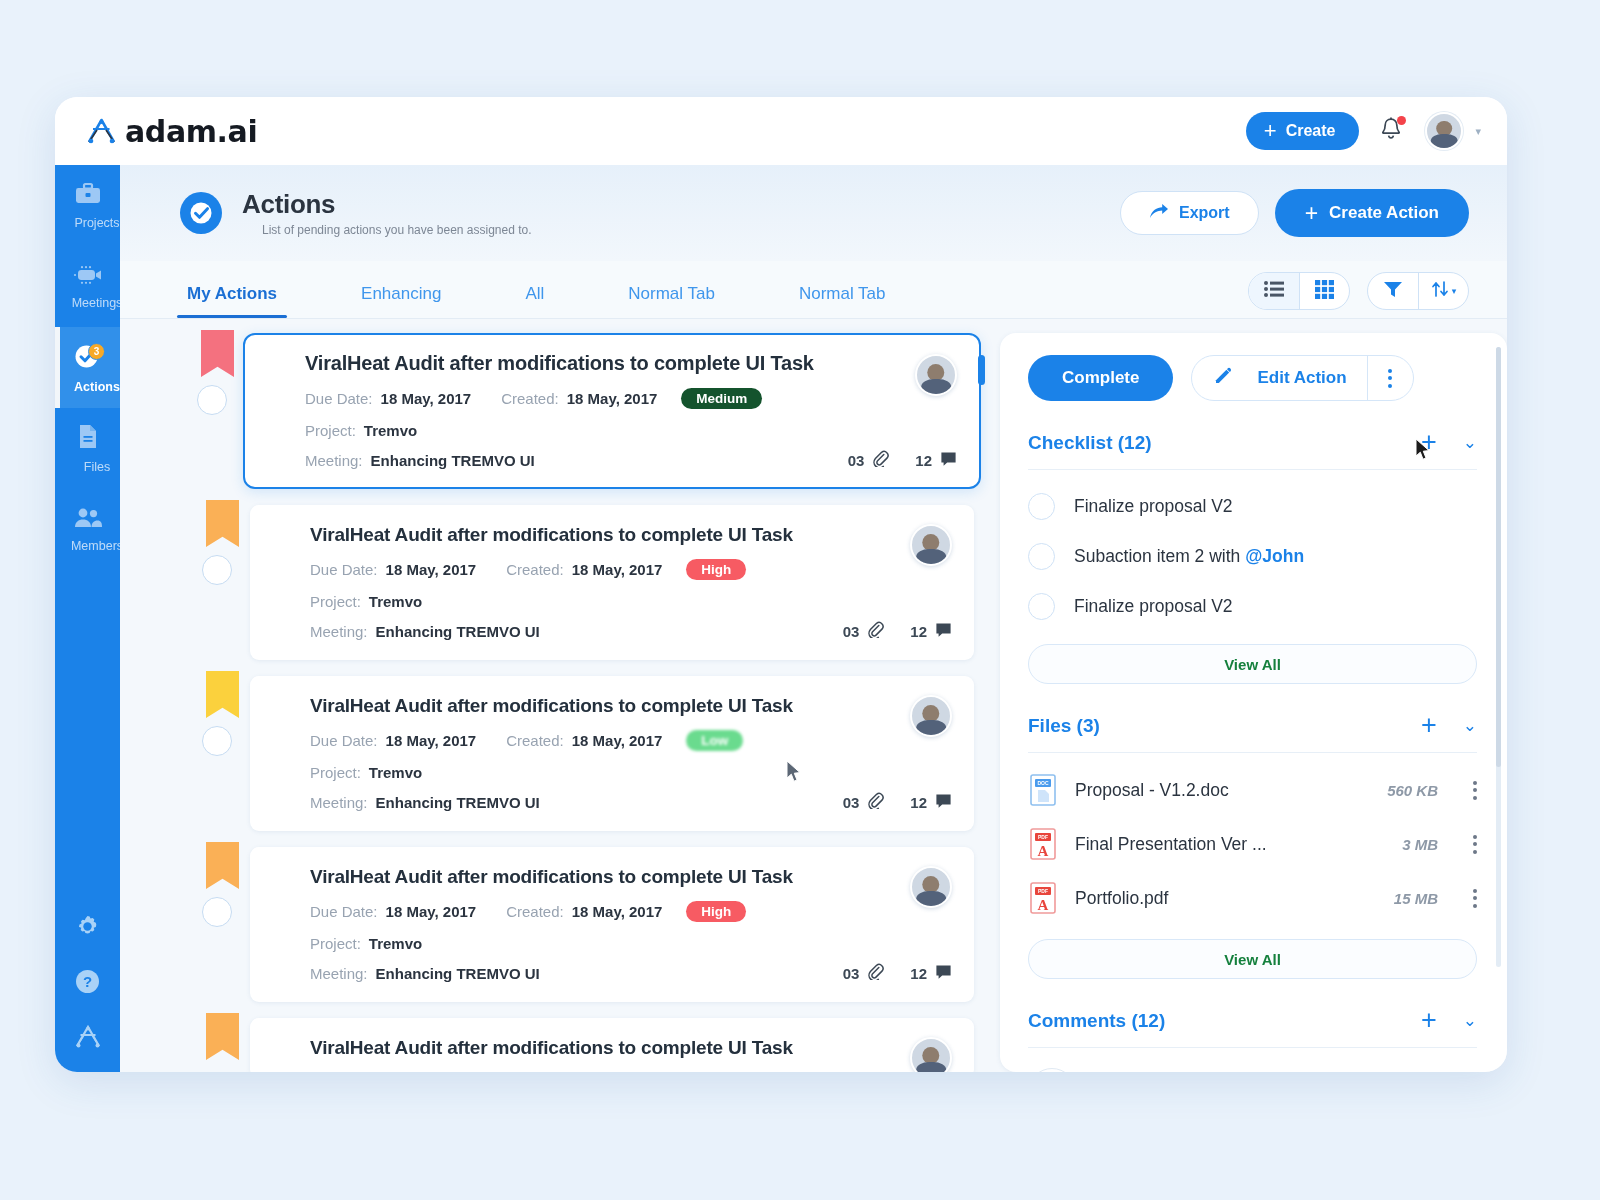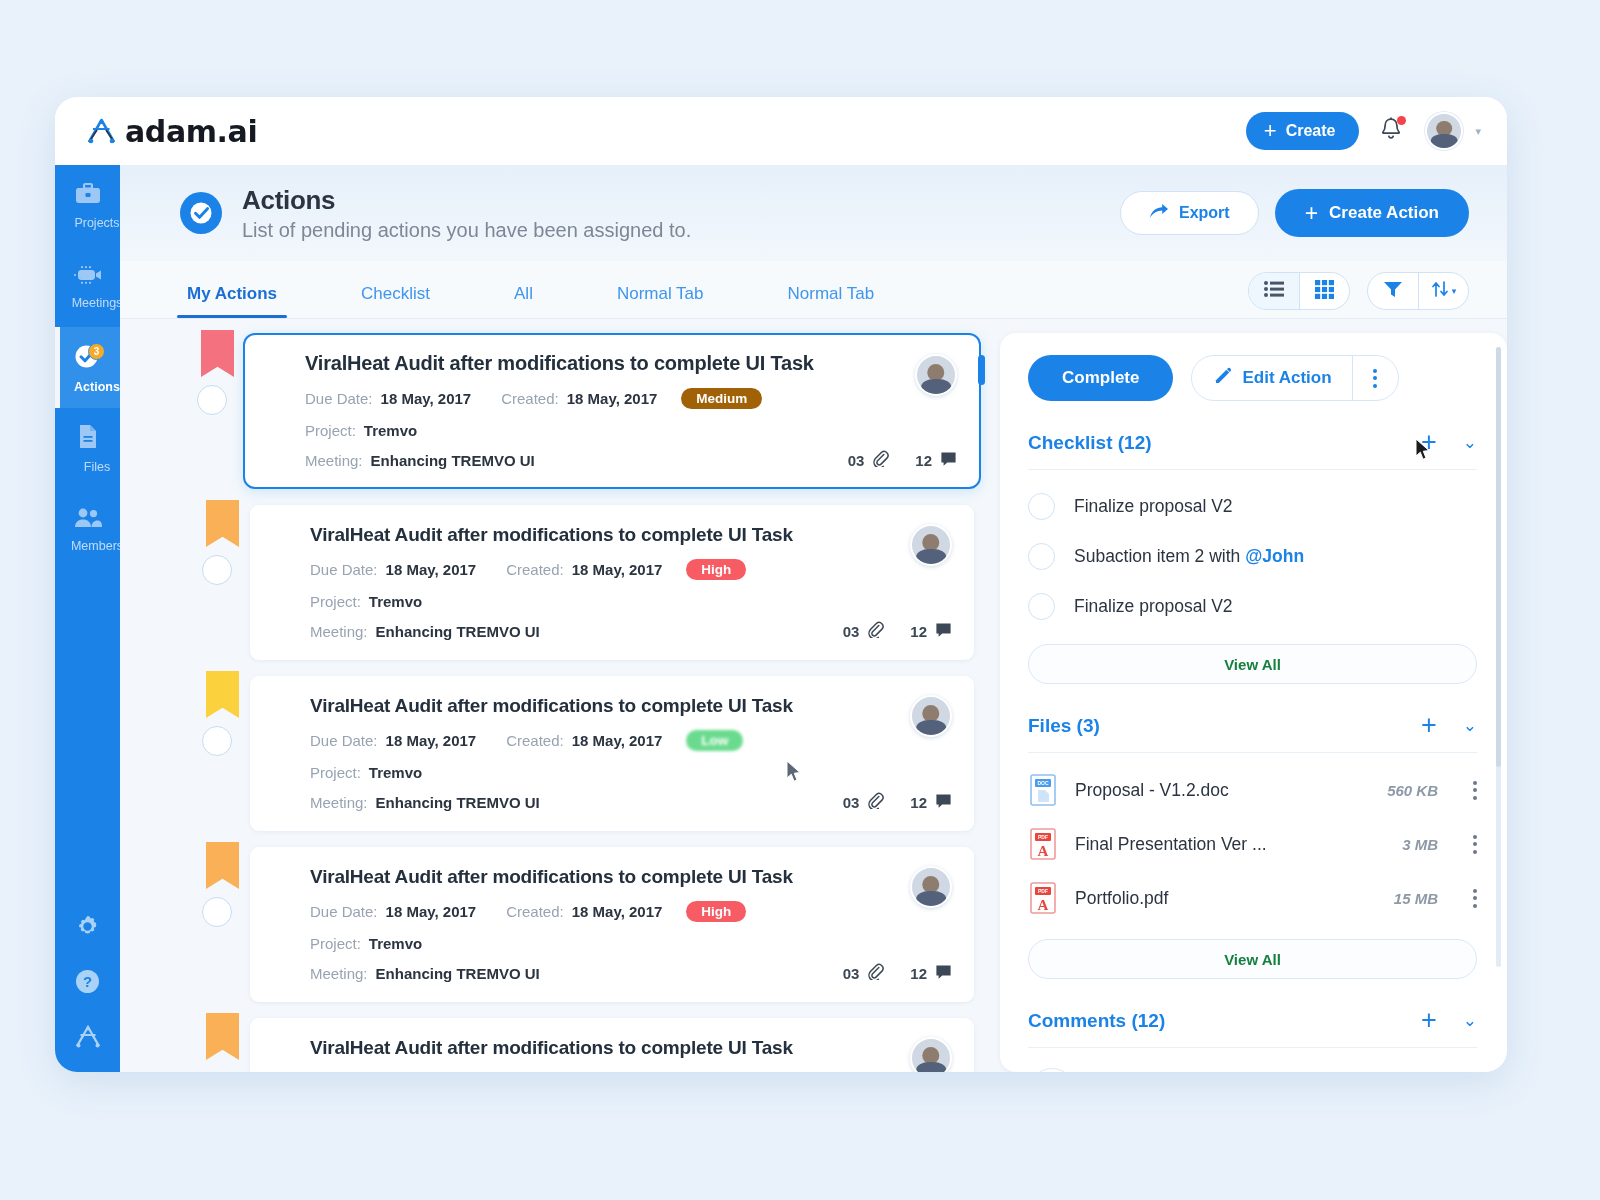--- a/index.html
+++ b/index.html
@@ -97,21 +97,21 @@
   #page-header{
     height:96px; display:flex; align-items:center; padding:0 38px 0 60px;
     background:linear-gradient(180deg,#e6f0fa 0%, #f2f7fc 100%);
   }
   #page-icon{
     width:42px;height:42px;border-radius:50%;background:#1b82e8;
     display:flex;align-items:center;justify-content:center;flex:none;
   }
   #page-title-block{ margin-left:20px; }
   #page-title{ font-size:26px; font-weight:700; color:#2b3440; letter-spacing:-.3px;}
-  #page-sub{ font-size:20px; color:#7d8795; margin-top:3px;}
+  #page-sub{ font-size:12px; color:#7d8795; margin-top:3px;margin-left:20px;}
   #header-actions{ margin-left:auto; display:flex; gap:16px; align-items:center;}
   #export-btn{
     height:44px; padding:0 28px; border-radius:22px; background:#fff;
     border:1px solid #cfe2f6; color:#1b82e8; font-size:16px; font-weight:600;
     display:flex; align-items:center; gap:10px; cursor:pointer;
   }
   #create-action-btn{
     height:48px; padding:0 30px; border-radius:24px; background:#1b82e8;
     border:none; color:#fff; font-size:17px; font-weight:600;
     display:flex; align-items:center; gap:11px; cursor:pointer;
@@ -204,21 +204,21 @@
   #detail-actions{ display:flex; align-items:center; gap:18px;}
   #complete-btn{
     background:#1b82e8; color:#fff; border:none; border-radius:23px;
     height:46px; padding:0 34px; font-size:17px; font-weight:600; cursor:pointer;
   }
   #edit-group{
     display:flex; align-items:center; height:46px; border:1px solid #d5e6f8;
     border-radius:23px; background:#fff;
   }
   #edit-action-btn{
-    display:flex;align-items:center;gap:9px; padding:0 20px 0 22px;
+    display:flex;align-items:center;gap:24px; padding:0 20px 0 22px;
     color:#1b82e8; font-size:17px;font-weight:600; cursor:pointer; height:100%;
   }
   #kebab-btn{
     width:46px; height:100%; border-left:1px solid #d5e6f8;
     display:flex;align-items:center;justify-content:center; cursor:pointer;
   }
   .kebab-dots{ display:flex;flex-direction:column; gap:3.5px;}
   .kebab-dots i{ width:4px;height:4px;border-radius:50%;background:#1b82e8; display:block;}
 
   .section-head{
@@ -435,21 +435,21 @@
         <button id="create-action-btn">
           <span class="plus">+</span>
           <span>Create Action</span>
         </button>
       </div>
     </div>
 
     <div id="tabbar">
       <div id="tabs">
         <div class="tab active">My Actions</div>
-        <div class="tab">Checklist</div>
+        <div class="tab">Enhancing</div>
         <div class="tab">All</div>
         <div class="tab">Normal Tab</div>
         <div class="tab">Normal Tab</div>
       </div>
       <div id="tabbar-right">
         <div class="seg-group">
           <div class="seg active">
             <span>
               <svg width="22" height="18" viewBox="0 0 22 18">
                 <circle cx="3" cy="3" r="2" fill="#4a5666"></circle>
@@ -505,21 +505,21 @@
         <div class="card selected">
           <span class="ribbon" style="background:#F4717F"></span>
           <span class="chk-circle"></span>
           <div class="card-title">ViralHeat Audit after modifications to complete UI Task</div>
           <div class="meta-row">
             <span class="meta-lbl">Due Date:</span>
             <span class="meta-val">18 May, 2017</span>
             <span class="gap"></span>
             <span class="meta-lbl">Created:</span>
             <span class="meta-val">18 May, 2017</span>
-            <span class="badge" style="background:#a16207">Medium</span>
+            <span class="badge" style="background:#14532d">Medium</span>
           </div>
           <div class="meta-row">
             <span class="meta-lbl">Project:</span>
             <span class="meta-val">Tremvo</span>
           </div>
           <div class="card-foot">
             <span class="meta-lbl">Meeting:</span>
             <span class="meta-val">Enhancing TREMVO UI</span>
             <span class="foot-right">
               <span class="grp">

